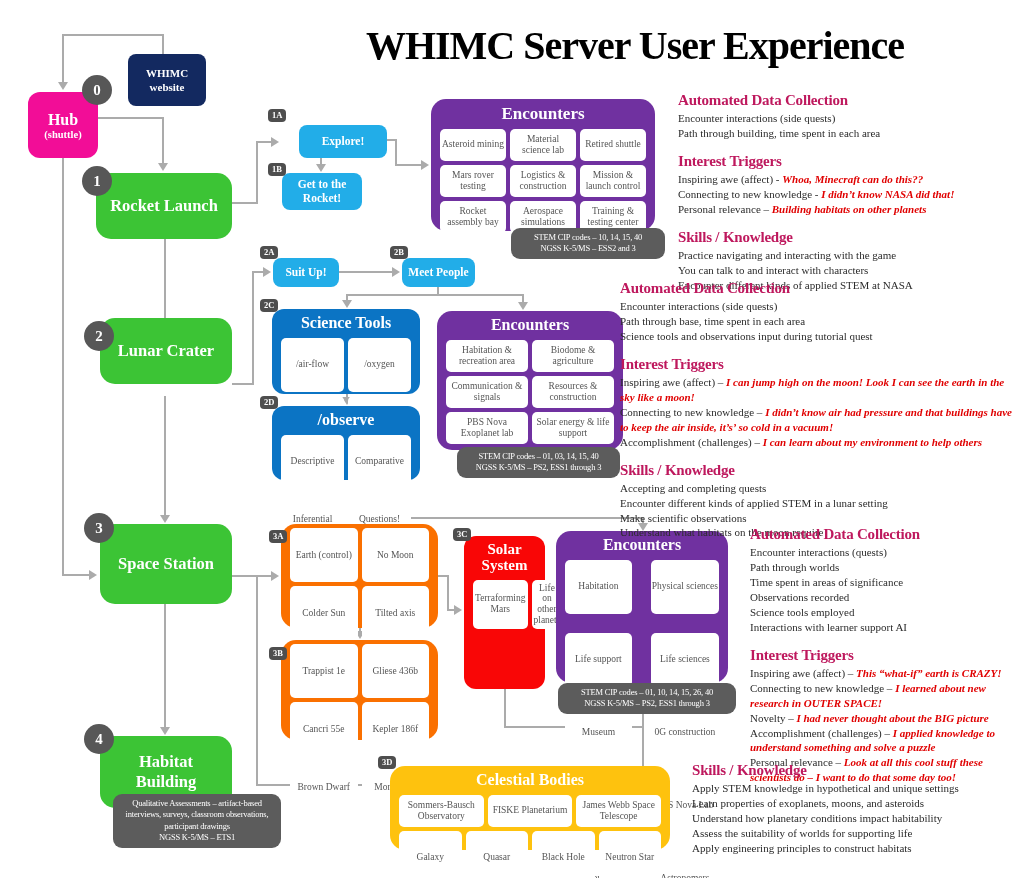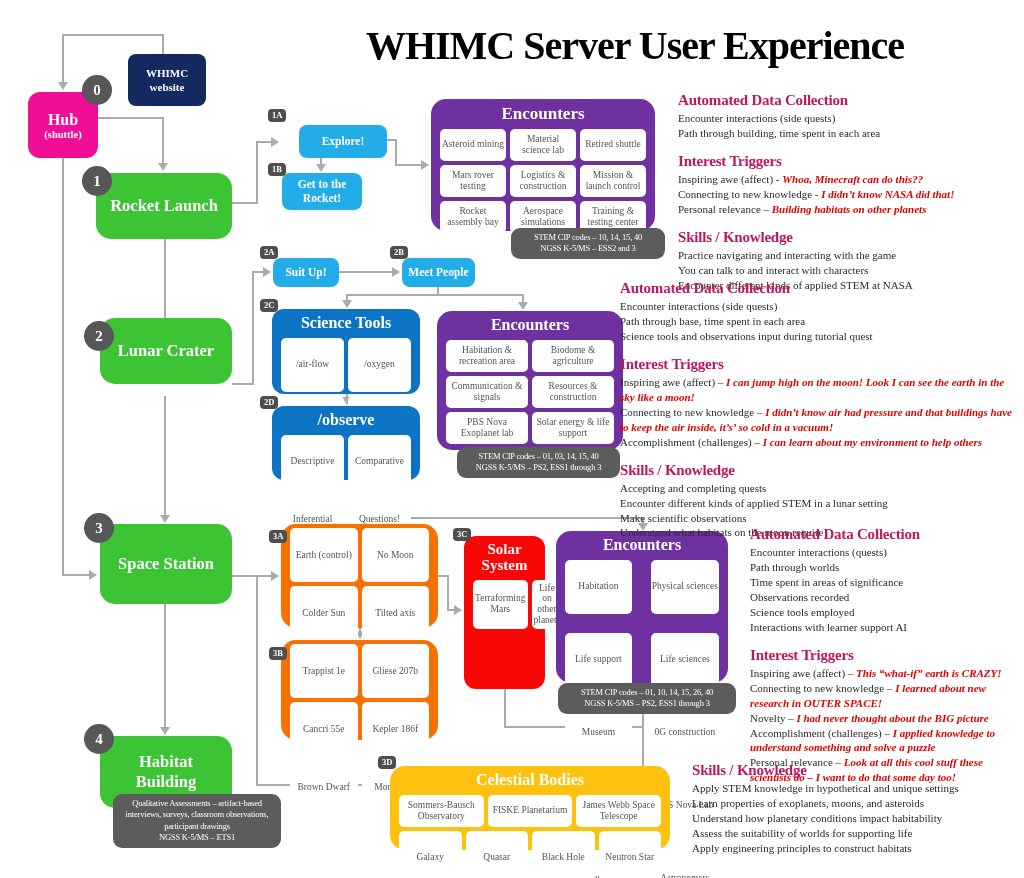--- a/index.html
+++ b/index.html
@@ -238,21 +238,21 @@
         <div class="chip chip1">Tilted axis</div>
         <div class="chip chip1">Earth as moon</div>
         <div class="chip chip1">Two Moons</div>
       </div>
   </div>
   <div class="sbadge" style="left:269px;top:530px">3A</div>
 
   <div class="panel p-orange" style="left:281px;top:640px;width:157px;height:100px">
     <div class="grid g2">
         <div class="chip chip1">Trappist 1e</div>
-        <div class="chip chip1">Gliese 207b</div>
+        <div class="chip chip1">Gliese 436b</div>
         <div class="chip chip1">Cancri 55e</div>
         <div class="chip chip1">Kepler 186f</div>
         <div class="chip chip1">Brown Dwarf</div>
         <div class="chip chip1">More TBA</div>
       </div>
   </div>
   <div class="sbadge" style="left:269px;top:647px">3B</div>
 
   <div class="panel p-red" style="left:464px;top:536px;width:81px;height:153px">
     <div class="ptitle" style="font-size:15px">Solar System</div>

